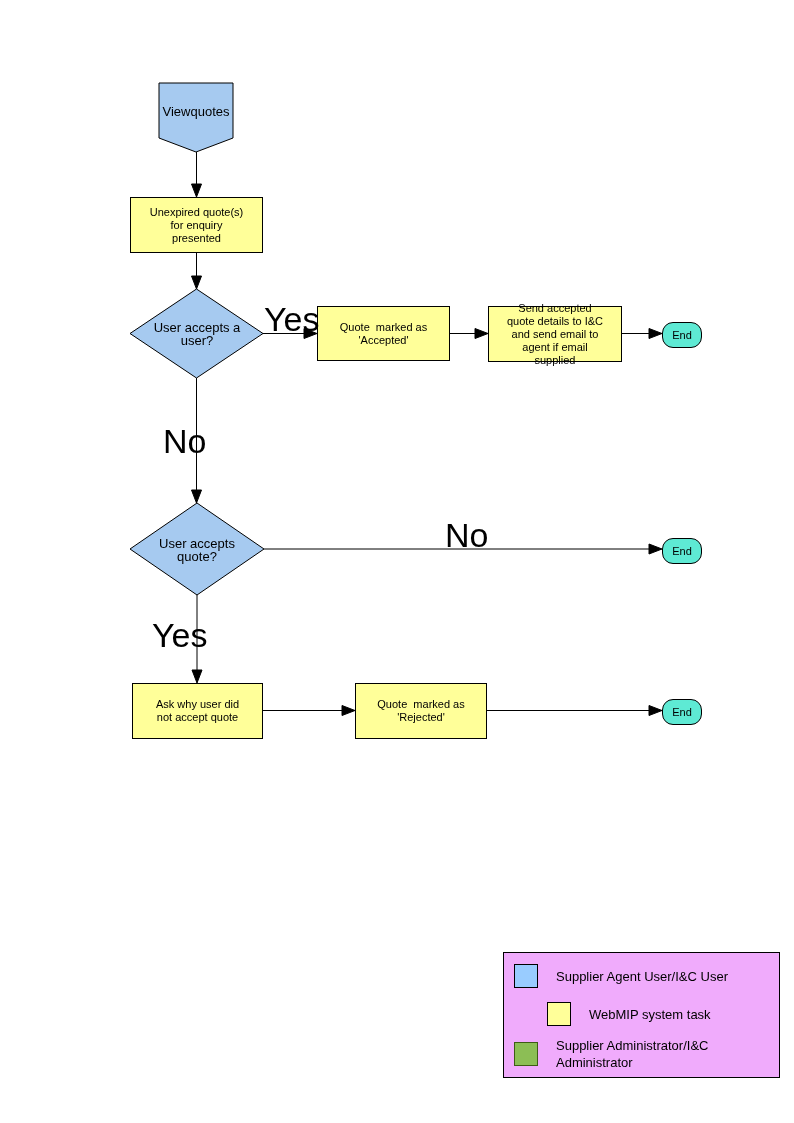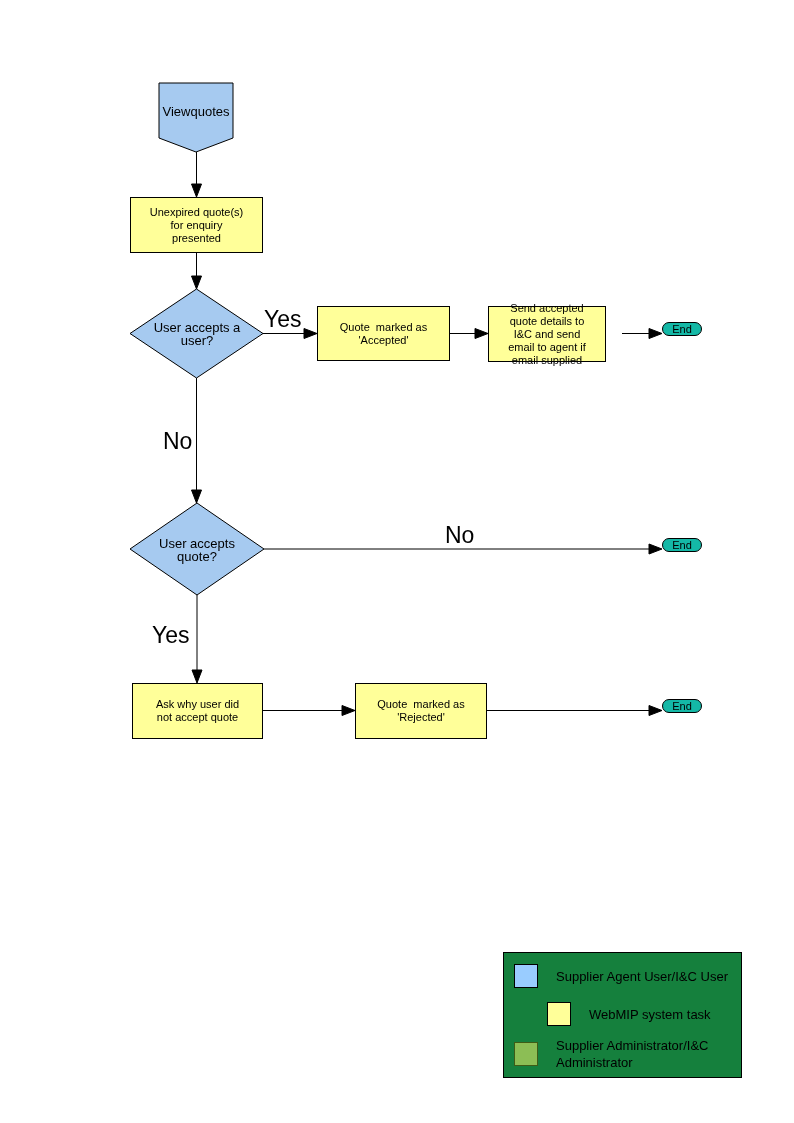--- a/index.html
+++ b/index.html
@@ -37,44 +37,44 @@
     justify-content: center;
     text-align: center;
     font-size: 11px;
     line-height: 13px;
     padding: 16px;
     white-space: pre-wrap;
   }
   .terminator {
     position: absolute;
     width: 40px;
-    height: 14px;
-    background: #14b8a6;
+    height: 26px;
+    background: #5eead4;
     border: 1px solid #000000;
     border-radius: 11px;
     display: flex;
     align-items: center;
     justify-content: center;
     font-size: 11px;
   }
   .edge-label {
     position: absolute;
-    font-size: 23px;
+    font-size: 34px;
     line-height: 28px;
     white-space: nowrap;
     color: #000000;
   }
   .legend-box {
     position: absolute;
     left: 503px;
     top: 952px;
-    width: 239px;
+    width: 277px;
     height: 126px;
     border: 1px solid #000000;
-    background: #15803d;
+    background: #f0abfc;
   }
   .legend-row {
     position: absolute;
     left: 10px;
     display: flex;
     align-items: center;
   }
   .legend-swatch {
     width: 24px;
     height: 24px;
@@ -136,21 +136,21 @@
       <polygon points="649,705.5 649,715.5 662,710.5"></polygon>
     </g>
   </svg>
 
   <div class="node-label" style="left:159px; top:85px; width:74px; height:52px;">Viewquotes</div>
 
   <div class="proc" style="left:130px; top:197px; width:133px; height:56px;">Unexpired quote(s) for enquiry presented</div>
 
   <div class="proc" style="left:317px; top:306px; width:133px; height:55px;">Quote  marked as 'Accepted'</div>
 
-  <div class="proc" style="left:488px; top:306px; width:118px; height:56px;">Send accepted quote details to I&amp;C and send email to agent if email supplied</div>
+  <div class="proc" style="left:488px; top:306px; width:134px; height:56px;">Send accepted quote details to I&amp;C and send email to agent if email supplied</div>
 
   <div class="proc" style="left:132px; top:683px; width:131px; height:56px;">Ask why user did not accept quote</div>
 
   <div class="proc" style="left:355px; top:683px; width:132px; height:56px;">Quote  marked as 'Rejected'</div>
 
   <div class="node-label" style="left:152px; top:315px; width:90px; height:37px;">User accepts a user?</div>
 
   <div class="node-label" style="left:157px; top:531px; width:80px; height:37px;">User accepts quote?</div>
 
   <div class="terminator" style="left:662px; top:322px;">

